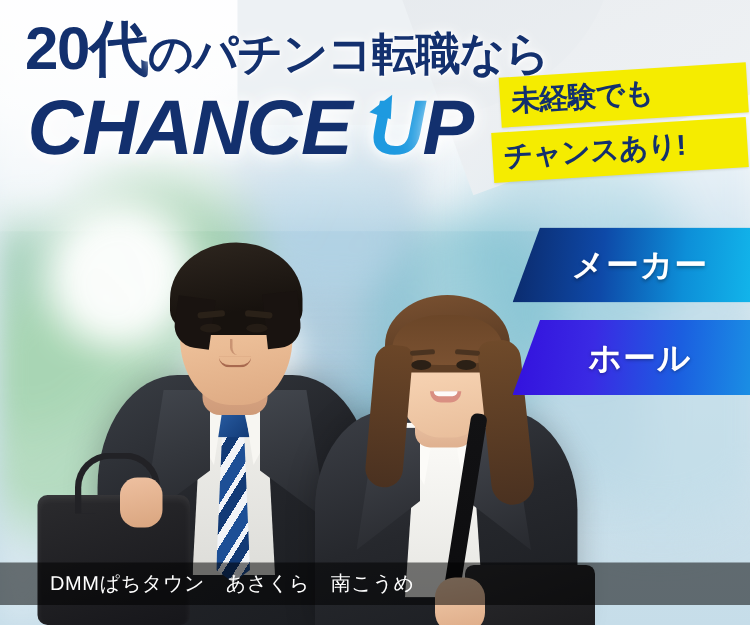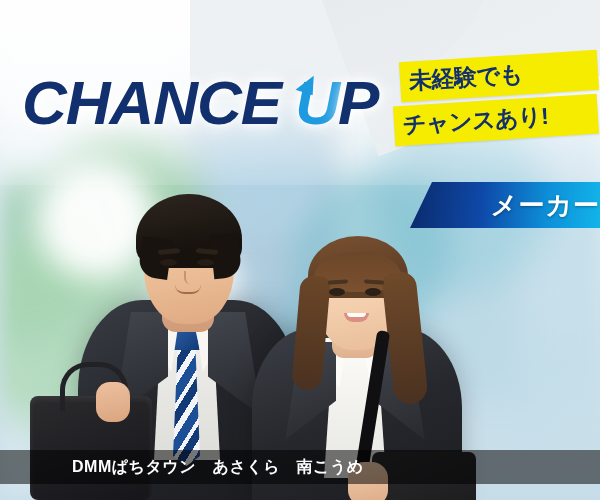--- a/index.html
+++ b/index.html
@@ -338,25 +338,25 @@
     letter-spacing: -0.5px;
     box-shadow: 0 1px 2px rgba(0,0,0,0.10);
   }
   .badge-line.l1 { transform: rotate(-3.6deg); margin-left: 2px; }
   .badge-line.l2 { transform: rotate(-3.6deg); margin-top: 4px; margin-left: -4px; padding-right: 5px; }
 
   
   .cats { position: absolute; right: 0; top: 182px; width: 190px; }
   .cat {
     position: relative;
-    height: 46px;
+    height: 60px;
     margin-bottom: 14px;
     display: flex;
     align-items: center;
-    justify-content: flex-end;
+    justify-content: center;
     clip-path: polygon(22px 0, 100% 0, 100% 100%, 0 100%);
     box-shadow: 0 2px 5px rgba(0,0,0,0.22);
   }
   .cat span {
     color: #ffffff;
     font-weight: 900;
     font-size: 26px;
     letter-spacing: 1px;
     text-shadow: 0 1px 3px rgba(0,0,0,0.35);
     padding-left: 14px;
@@ -372,23 +372,23 @@
     position: absolute;
     left: 0; right: 0; bottom: 16px;
     height: 34px;
     background: rgba(0,0,0,0.52);
     display: flex;
     align-items: center;
   }
   .credit span {
     color: #ffffff;
     font-size: 16px;
-    font-weight: 700;
+    font-weight: 400;
     letter-spacing: 0.5px;
-    padding-left: 72px;
+    padding-left: 40px;
     white-space: nowrap;
   }
 </style>
 </head>
 <body>
 
 <div id="banner">
 
   <div class="bg-base"></div>
   <div class="bg-building"></div>
@@ -437,33 +437,39 @@
     <div class="browL"></div>
     <div class="browR"></div>
     <div class="eyeL"></div>
     <div class="eyeR"></div>
     <div class="mouth"></div>
     <div class="bag2"></div>
     <div class="strap"></div>
     <div class="hand"></div>
   </div>
 
+  <div class="headline">
+    <span class="big">20代</span><span class="mid">のパチンコ転職なら</span>
+  </div>
 
   <div class="logo">
     <span class="word">CHANCE</span><span class="up-wrap"><span class="arrow"></span><span class="up-u">U</span><span class="up-p">P</span></span>
   </div>
 
   <div class="badge">
     <div class="badge-line l1">未経験でも</div>
     <div class="badge-line l2">チャンスあり!</div>
   </div>
 
   <div class="cats">
     <div class="cat cat-0">
         <span>メーカー</span>
       </div>
+    <div class="cat cat-1">
+        <span>ホール</span>
+      </div>
   </div>
 
   <div class="credit">
     <span>DMMぱちタウン　あさくら　南こうめ</span>
   </div>
 
 </div>
 
 </body></html>

